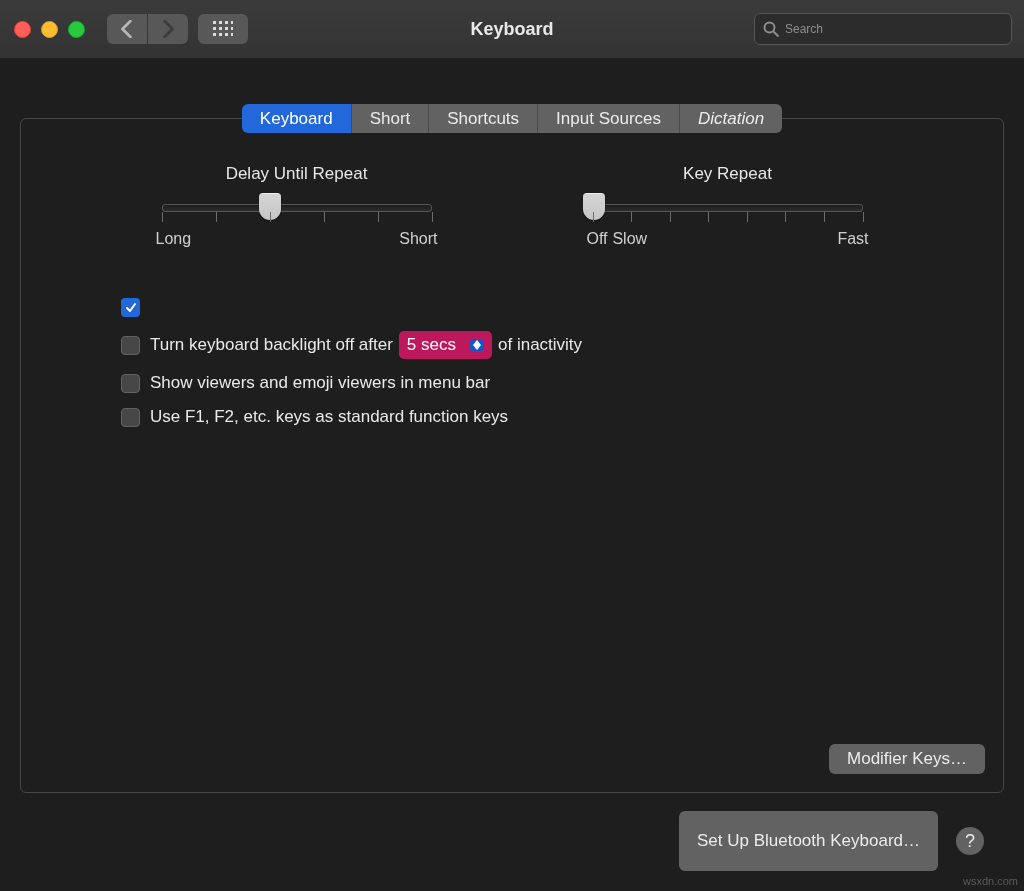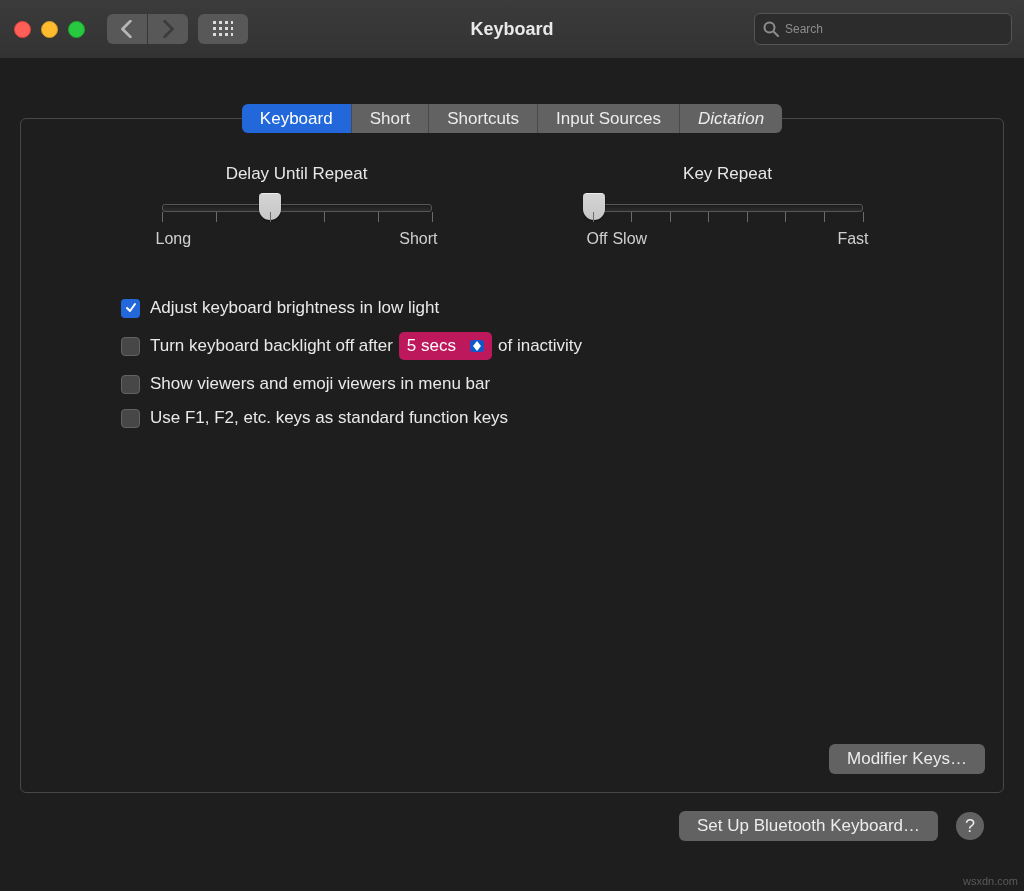--- a/index.html
+++ b/index.html
@@ -234,21 +234,21 @@
     display: flex;
     justify-content: flex-end;
     align-items: center;
     gap: 18px;
     margin-top: 18px;
     padding-right: 20px;
   }
   .bt-btn {
     background: #636263;
     border-radius: 6px;
-    padding: 5px 18px;
+    padding: 20px 18px;
     font-size: 17px;
     color: #ececec;
   }
   .help {
     width: 28px;
     height: 28px;
     border-radius: 50%;
     background: #636263;
     display: flex;
     align-items: center;
@@ -368,21 +368,20 @@
       </div>
     </div>
 
     <div class="options">
       <div class="opt">
         <div class="chk on">
             <svg width="12" height="12" viewBox="0 0 12 12" fill="none">
               <path d="M2 6 L5 9 L10 2" stroke-width="2" stroke-linecap="round" stroke-linejoin="round"></path>
             </svg>
           </div>
-        <span>Adjust keyboard brightness in low light</span>
       </div>
 
       <div class="opt">
         <div class="chk off"></div>
         <span>Turn keyboard backlight off after</span>
         <span class="select">
           <span>5 secs</span>
           <span class="stepper">
             <svg width="8" height="5" viewBox="0 0 8 5">
                 <path d="M0 5 L4 0 L8 5 Z" fill="#fff"></path>

